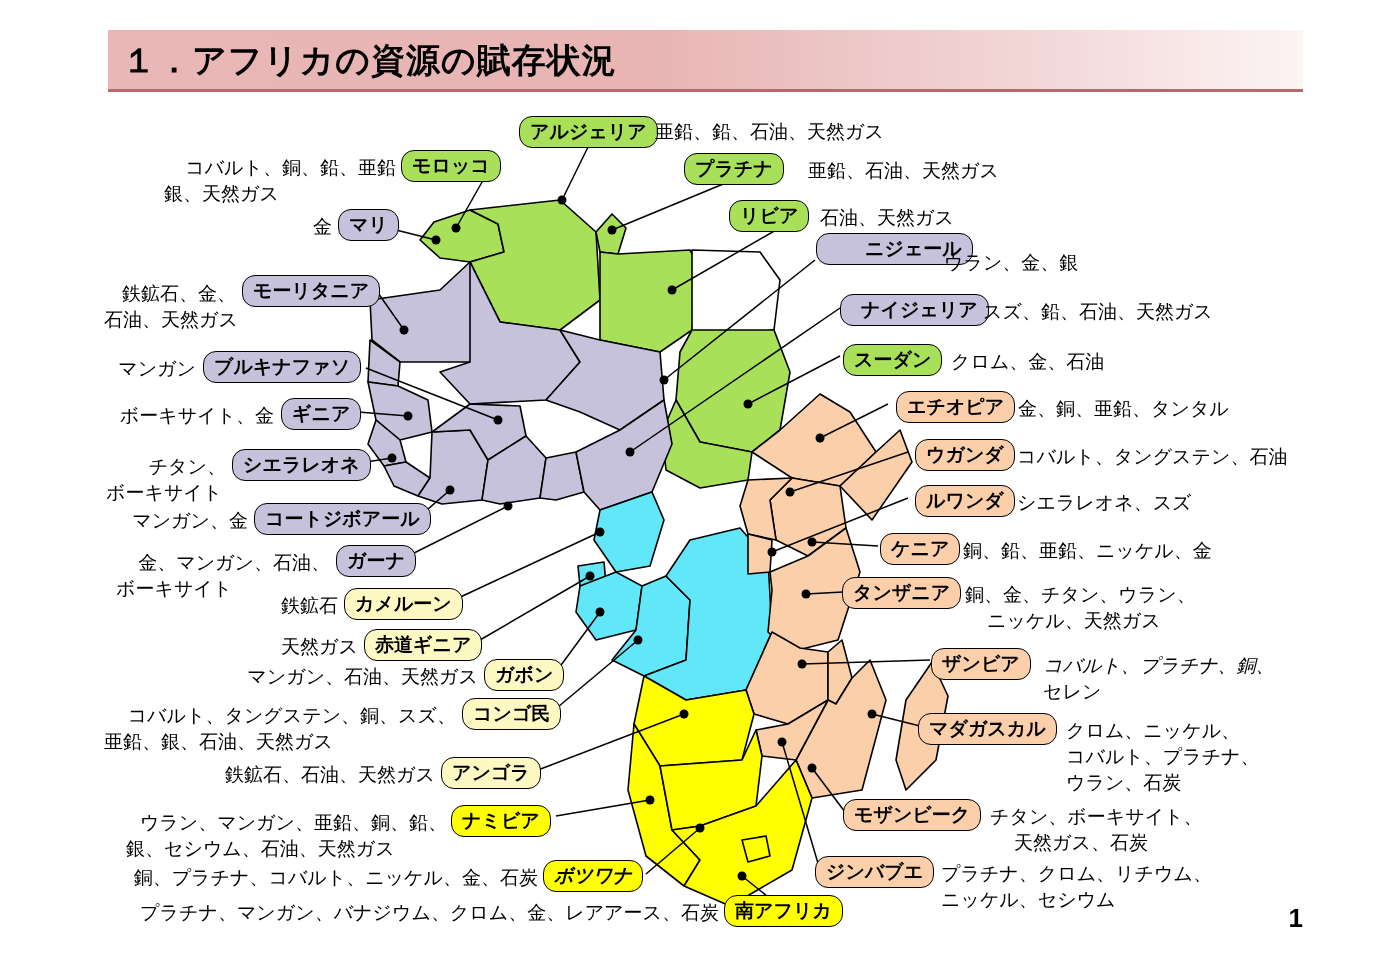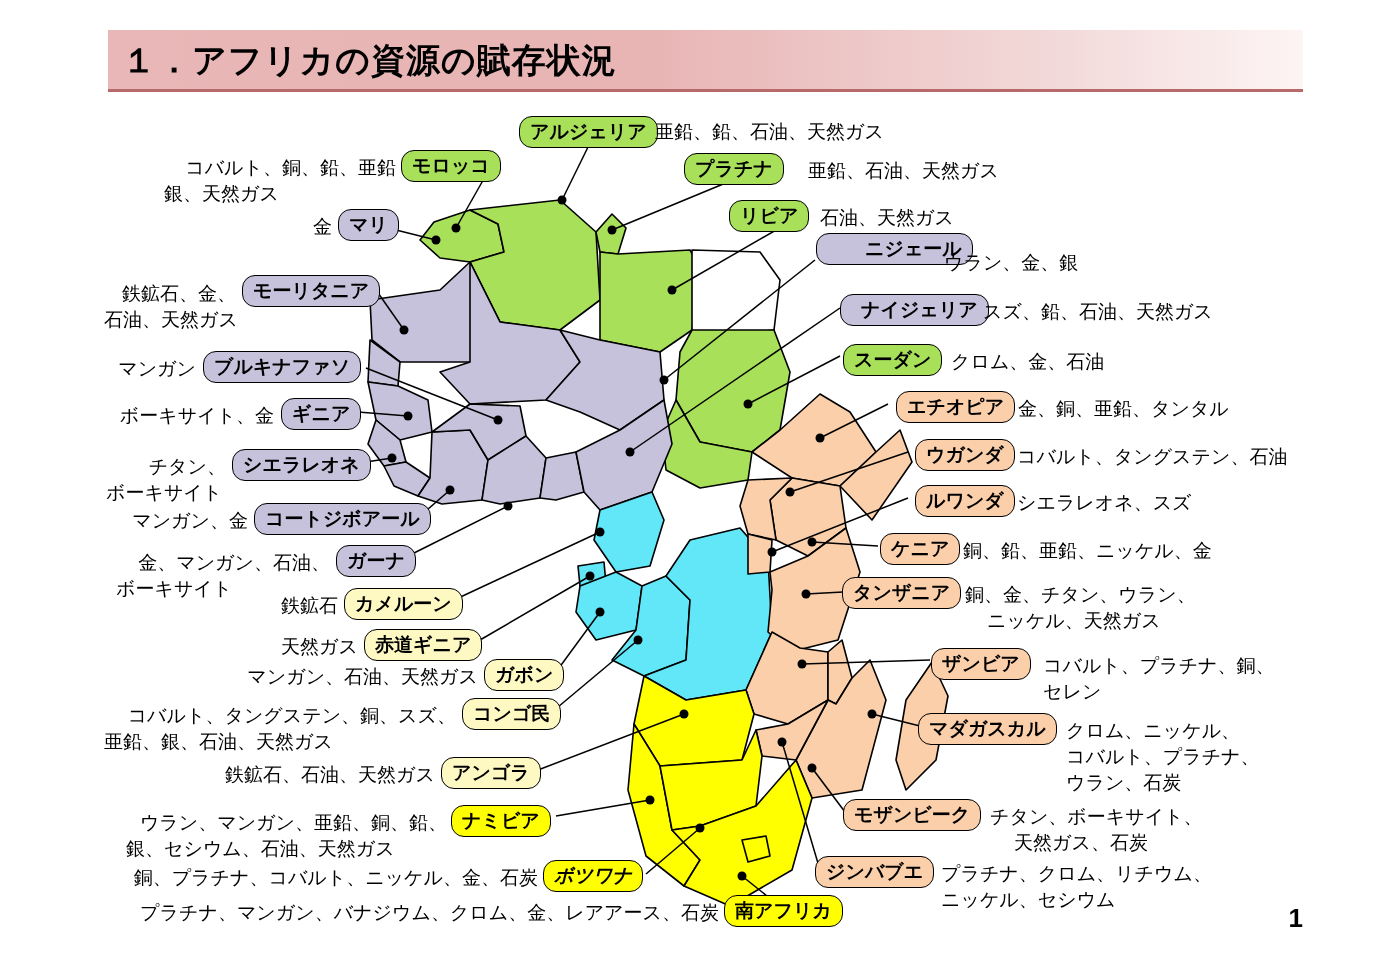--- a/index.html
+++ b/index.html
@@ -262,21 +262,21 @@
 <div class="txt right" style="left:0px; width:248px; top:508px;">マンガン、金</div>
 <div class="txt" style="left:1017px; top:490px;">シエラレオネ、スズ</div>
 <div class="txt right" style="left:0px; width:330px; top:550px;">金、マンガン、石油、</div>
 <div class="txt" style="left:116px; top:576px;">ボーキサイト</div>
 <div class="txt" style="left:963px; top:538px;">銅、鉛、亜鉛、ニッケル、金</div>
 <div class="txt right" style="left:0px; width:338px; top:593px;">鉄鉱石</div>
 <div class="txt" style="left:965px; top:582px;">銅、金、チタン、ウラン、</div>
 <div class="txt" style="left:987px; top:608px;">ニッケル、天然ガス</div>
 <div class="txt right" style="left:0px; width:358px; top:634px;">天然ガス</div>
 <div class="txt right" style="left:0px; width:478px; top:664px;">マンガン、石油、天然ガス</div>
-<div class="txt" style="left:1043px; top:653px;">コバルト、プラチナ、銅、</div>
+<div class="txt" style="left:1043px; top:653px;font-style:italic;">コバルト、プラチナ、銅、</div>
 <div class="txt" style="left:1043px; top:679px;">セレン</div>
 <div class="txt right" style="left:0px; width:456px; top:703px;">コバルト、タングステン、銅、スズ、</div>
 <div class="txt" style="left:104px; top:729px;">亜鉛、銀、石油、天然ガス</div>
 <div class="txt" style="left:1066px; top:718px;">クロム、ニッケル、</div>
 <div class="txt" style="left:1066px; top:744px;">コバルト、プラチナ、</div>
 <div class="txt" style="left:1066px; top:770px;">ウラン、石炭</div>
 <div class="txt right" style="left:0px; width:435px; top:762px;">鉄鉱石、石油、天然ガス</div>
 <div class="txt right" style="left:0px; width:447px; top:810px;">ウラン、マンガン、亜鉛、銅、鉛、</div>
 <div class="txt" style="left:126px; top:836px;">銀、セシウム、石油、天然ガス</div>
 <div class="txt" style="left:990px; top:804px;">チタン、ボーキサイト、</div>

